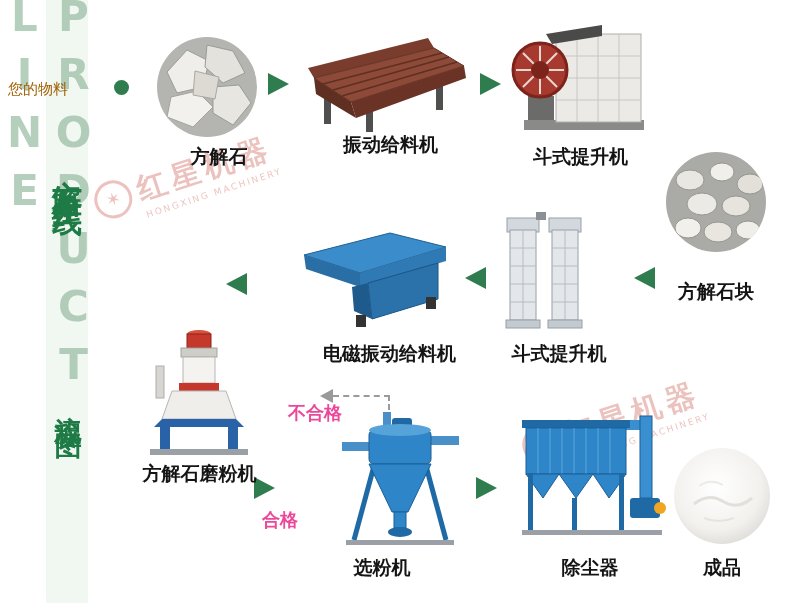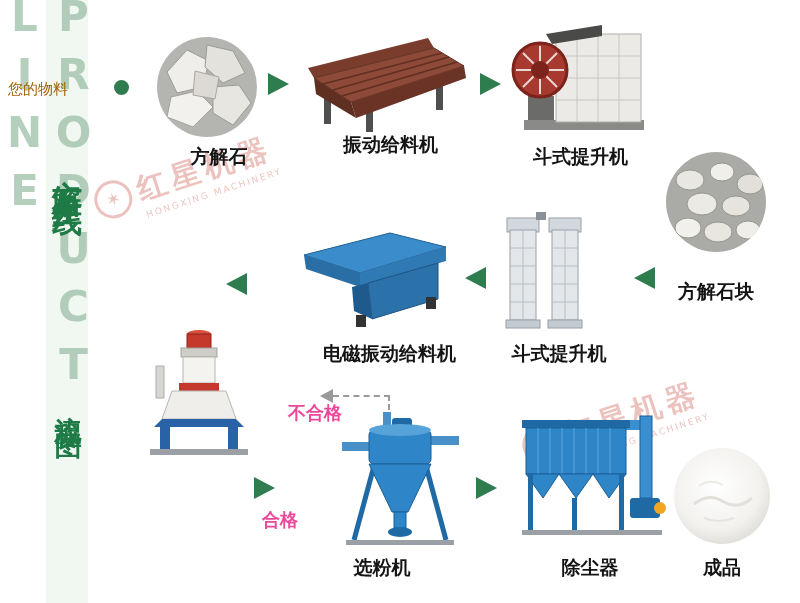--- a/index.html
+++ b/index.html
@@ -261,17 +261,18 @@
       <path d="M30 70 q14 6 30 0" stroke="#e6e4de" fill="none" stroke-width="2"></path>
     </svg>
   </div>
 
   <div class="nlabel" style="left:169px;top:144px;width:100px;">方解石</div>
   <div class="nlabel" style="left:328px;top:132px;width:125px;">振动给料机</div>
   <div class="nlabel" style="left:518px;top:144px;width:125px;">斗式提升机</div>
   <div class="nlabel" style="left:664px;top:256px;width:104px;margin-top:23px;">方解石块</div>
   <div class="nlabel" style="left:499px;top:341px;width:120px;">斗式提升机</div>
   <div class="nlabel" style="left:312px;top:341px;width:155px;">电磁振动给料机</div>
+  <div class="nlabel" style="left:122px;top:461px;width:155px;">方解石磨粉机</div>
   <div class="nlabel" style="left:332px;top:555px;width:100px;">选粉机</div>
   <div class="nlabel" style="left:540px;top:555px;width:100px;">除尘器</div>
   <div class="nlabel" style="left:686px;top:555px;width:72px;">成品</div>
 
 </div>
 
 </body></html>

